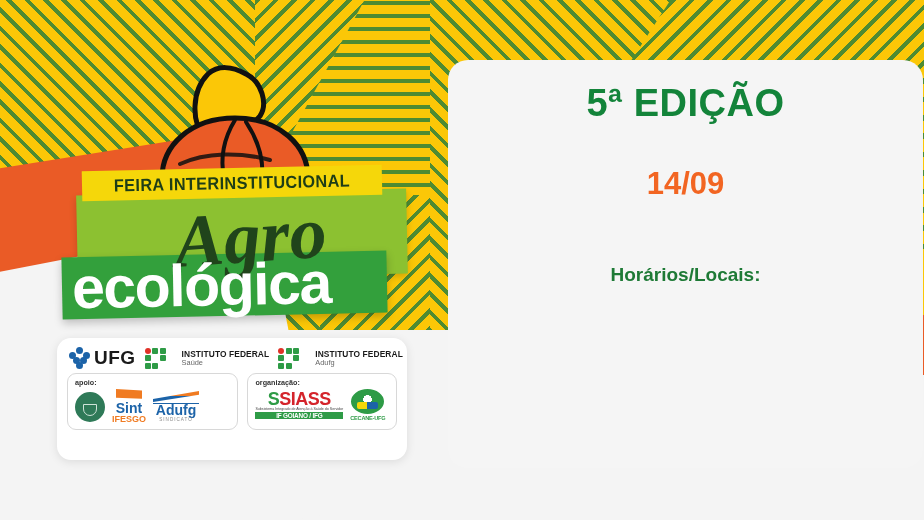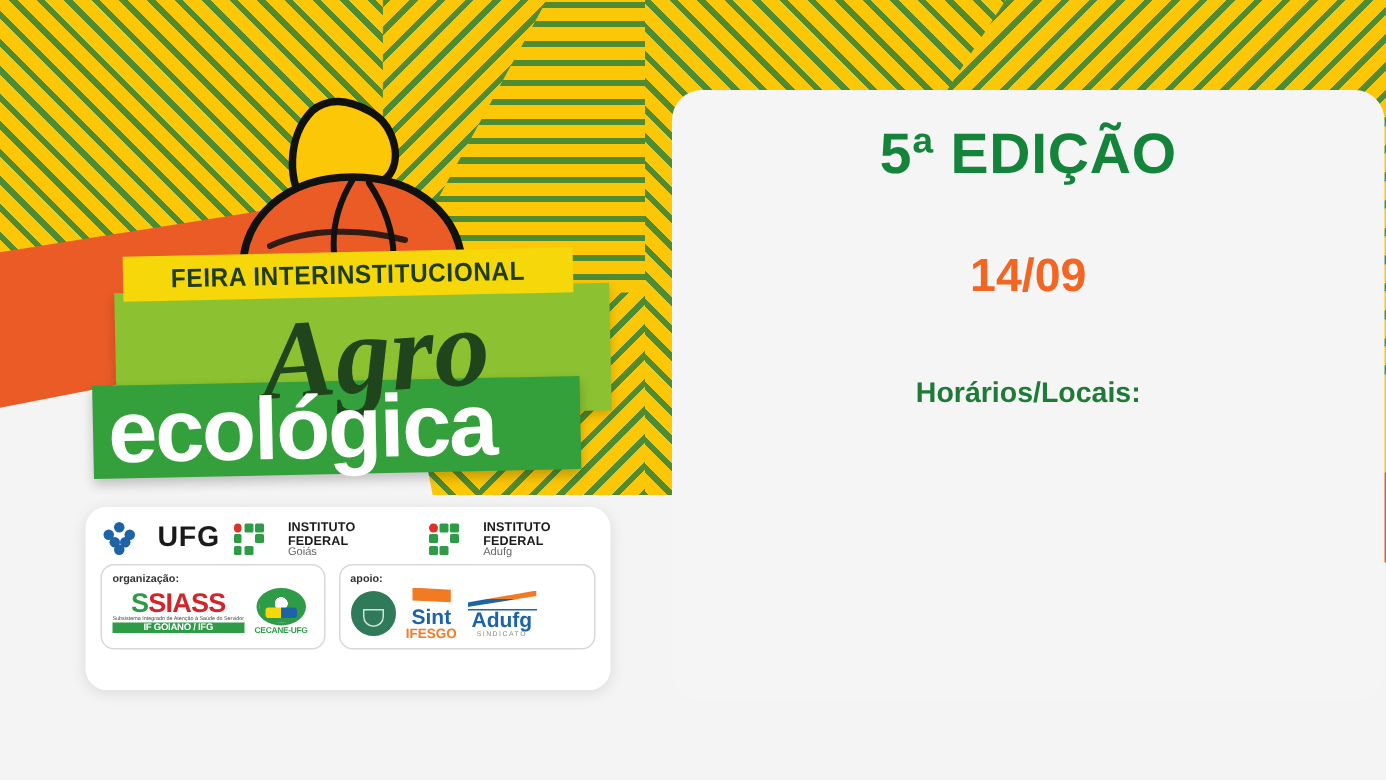--- a/index.html
+++ b/index.html
@@ -81,21 +81,21 @@
     letter-spacing:-1.5px;transform:rotate(-1.2deg);white-space:nowrap;
     font-family:"Liberation Sans",sans-serif;}
 
   
   .inst-panel{
     position:absolute;left:57px;top:338px;width:350px;height:122px;
     background:#ffffff;border-radius:14px;
     box-shadow:0 2px 10px rgba(0,0,0,.10);
     padding:0;box-sizing:border-box;}
   .inst-top{display:flex;align-items:center;gap:9px;padding:9px 0 4px 12px;}
-  .ufg-logo{display:flex;align-items:center;gap:14px;}
+  .ufg-logo{display:flex;align-items:center;gap:3px;}
   .ufg-dots{width:22px;height:22px;position:relative;}
   .ufg-dots i{position:absolute;width:7px;height:7px;background:#1C63A8;
     border-radius:50%;display:block;}
   .ufg-txt{font-size:19px;font-weight:bold;color:#1a1a1a;letter-spacing:.5px;}
   .if-logo{display:flex;align-items:center;gap:16px;}
   .if-grid{width:21px;height:21px;display:grid;
     grid-template-columns:repeat(3,1fr);grid-template-rows:repeat(3,1fr);gap:1.5px;}
   .if-grid b{background:#2E9B46;display:block;border-radius:1px;}
   .if-grid b.red{background:#E03127;border-radius:50%;}
   .if-grid b.off{background:transparent;}
@@ -143,21 +143,21 @@
   .adufg .n2{font-size:4.6px;color:#8a8a8a;letter-spacing:1px;}
 
   
   .card{
     position:absolute;left:448px;top:60px;width:475px;height:408px;
     background:#f5f5f5;border-radius:20px;box-sizing:border-box;
     padding:14px 22px;display:flex;flex-direction:column;align-items:center;}
   .card .edition{font-size:38px;font-weight:bold;color:#13843A;
     letter-spacing:.5px;margin:10px 0 0;line-height:1.05;text-align:center;}
   .card .date{font-size:31px;font-weight:bold;color:#F26522;
-    margin:44px 0 0;line-height:1.05;text-align:center;}
+    margin:44px 0 12px;line-height:1.05;text-align:center;}
   .card .sched-title{font-size:19px;font-weight:bold;color:#1E7A36;
     margin:52px 0 0;text-align:center;}
   .sched-list{margin:24px 0 0;width:100%;}
   .sched-item{font-size:17.5px;color:#1E7A36;text-align:center;
     line-height:1.28;margin-bottom:23px;}
 </style>
 </head>
 <body>
 
 <div id="poster">
@@ -222,21 +222,21 @@
             <b></b>
             <b></b>
             <b class="off"></b>
             <b></b>
             <b></b>
             <b></b>
             <b class="off"></b>
         </span>
         <span class="if-name">
           <span class="a" style="display:block">INSTITUTO FEDERAL</span>
-          <span class="b" style="display:block">Goiás</span>
+          <span class="b" style="display:block">Saúde</span>
         </span>
       </div>
 
       <div class="if-logo">
         <span class="if-grid">
           <b class="red"></b>
             <b></b>
             <b></b>
             <b></b>
             <b class="off"></b>
@@ -246,52 +246,52 @@
             <b class="off"></b>
         </span>
         <span class="if-name">
           <span class="a" style="display:block">INSTITUTO FEDERAL</span>
           <span class="b" style="display:block">Adufg</span>
         </span>
       </div>
     </div>
 
     <div class="inst-bottom">
-
-      <div class="sub-box org-box">
-        <div class="cap">organização:</div>
-        <div class="sub-row">
-          <div class="siass">
-            <div class="big"><em>S</em><span>SIASS</span></div>
-            <div class="small">Subsistema Integrado de Atenção à Saúde do Servidor</div>
-            <div class="strip">IF GOIANO / IFG</div>
-          </div>
-          <div class="cecane">
-            <div class="disc"></div>
-            <div class="lbl">CECANE-UFG</div>
-          </div>
-        </div>
-      </div>
 
       <div class="sub-box sup-box">
         <div class="cap">apoio:</div>
         <div class="sub-row">
           <div class="seal"></div>
           <div class="sint">
             <div class="flag"></div>
             <div class="n1">Sint</div>
             <div class="n2">IFESGO</div>
           </div>
           <div class="adufg">
             <div class="swoop"></div>
             <div class="n1">Adufg</div>
             <div class="n2">SINDICATO</div>
           </div>
         </div>
       </div>
+
+      <div class="sub-box org-box">
+        <div class="cap">organização:</div>
+        <div class="sub-row">
+          <div class="siass">
+            <div class="big"><em>S</em><span>SIASS</span></div>
+            <div class="small">Subsistema Integrado de Atenção à Saúde do Servidor</div>
+            <div class="strip">IF GOIANO / IFG</div>
+          </div>
+          <div class="cecane">
+            <div class="disc"></div>
+            <div class="lbl">CECANE-UFG</div>
+          </div>
+        </div>
+      </div>
     </div>
   </div>
 
   <div class="card">
     <div class="edition">5ª EDIÇÃO</div>
     <div class="date">14/09</div>
     <div class="sched-title">Horários/Locais:</div>
   </div>
 
 </div>

